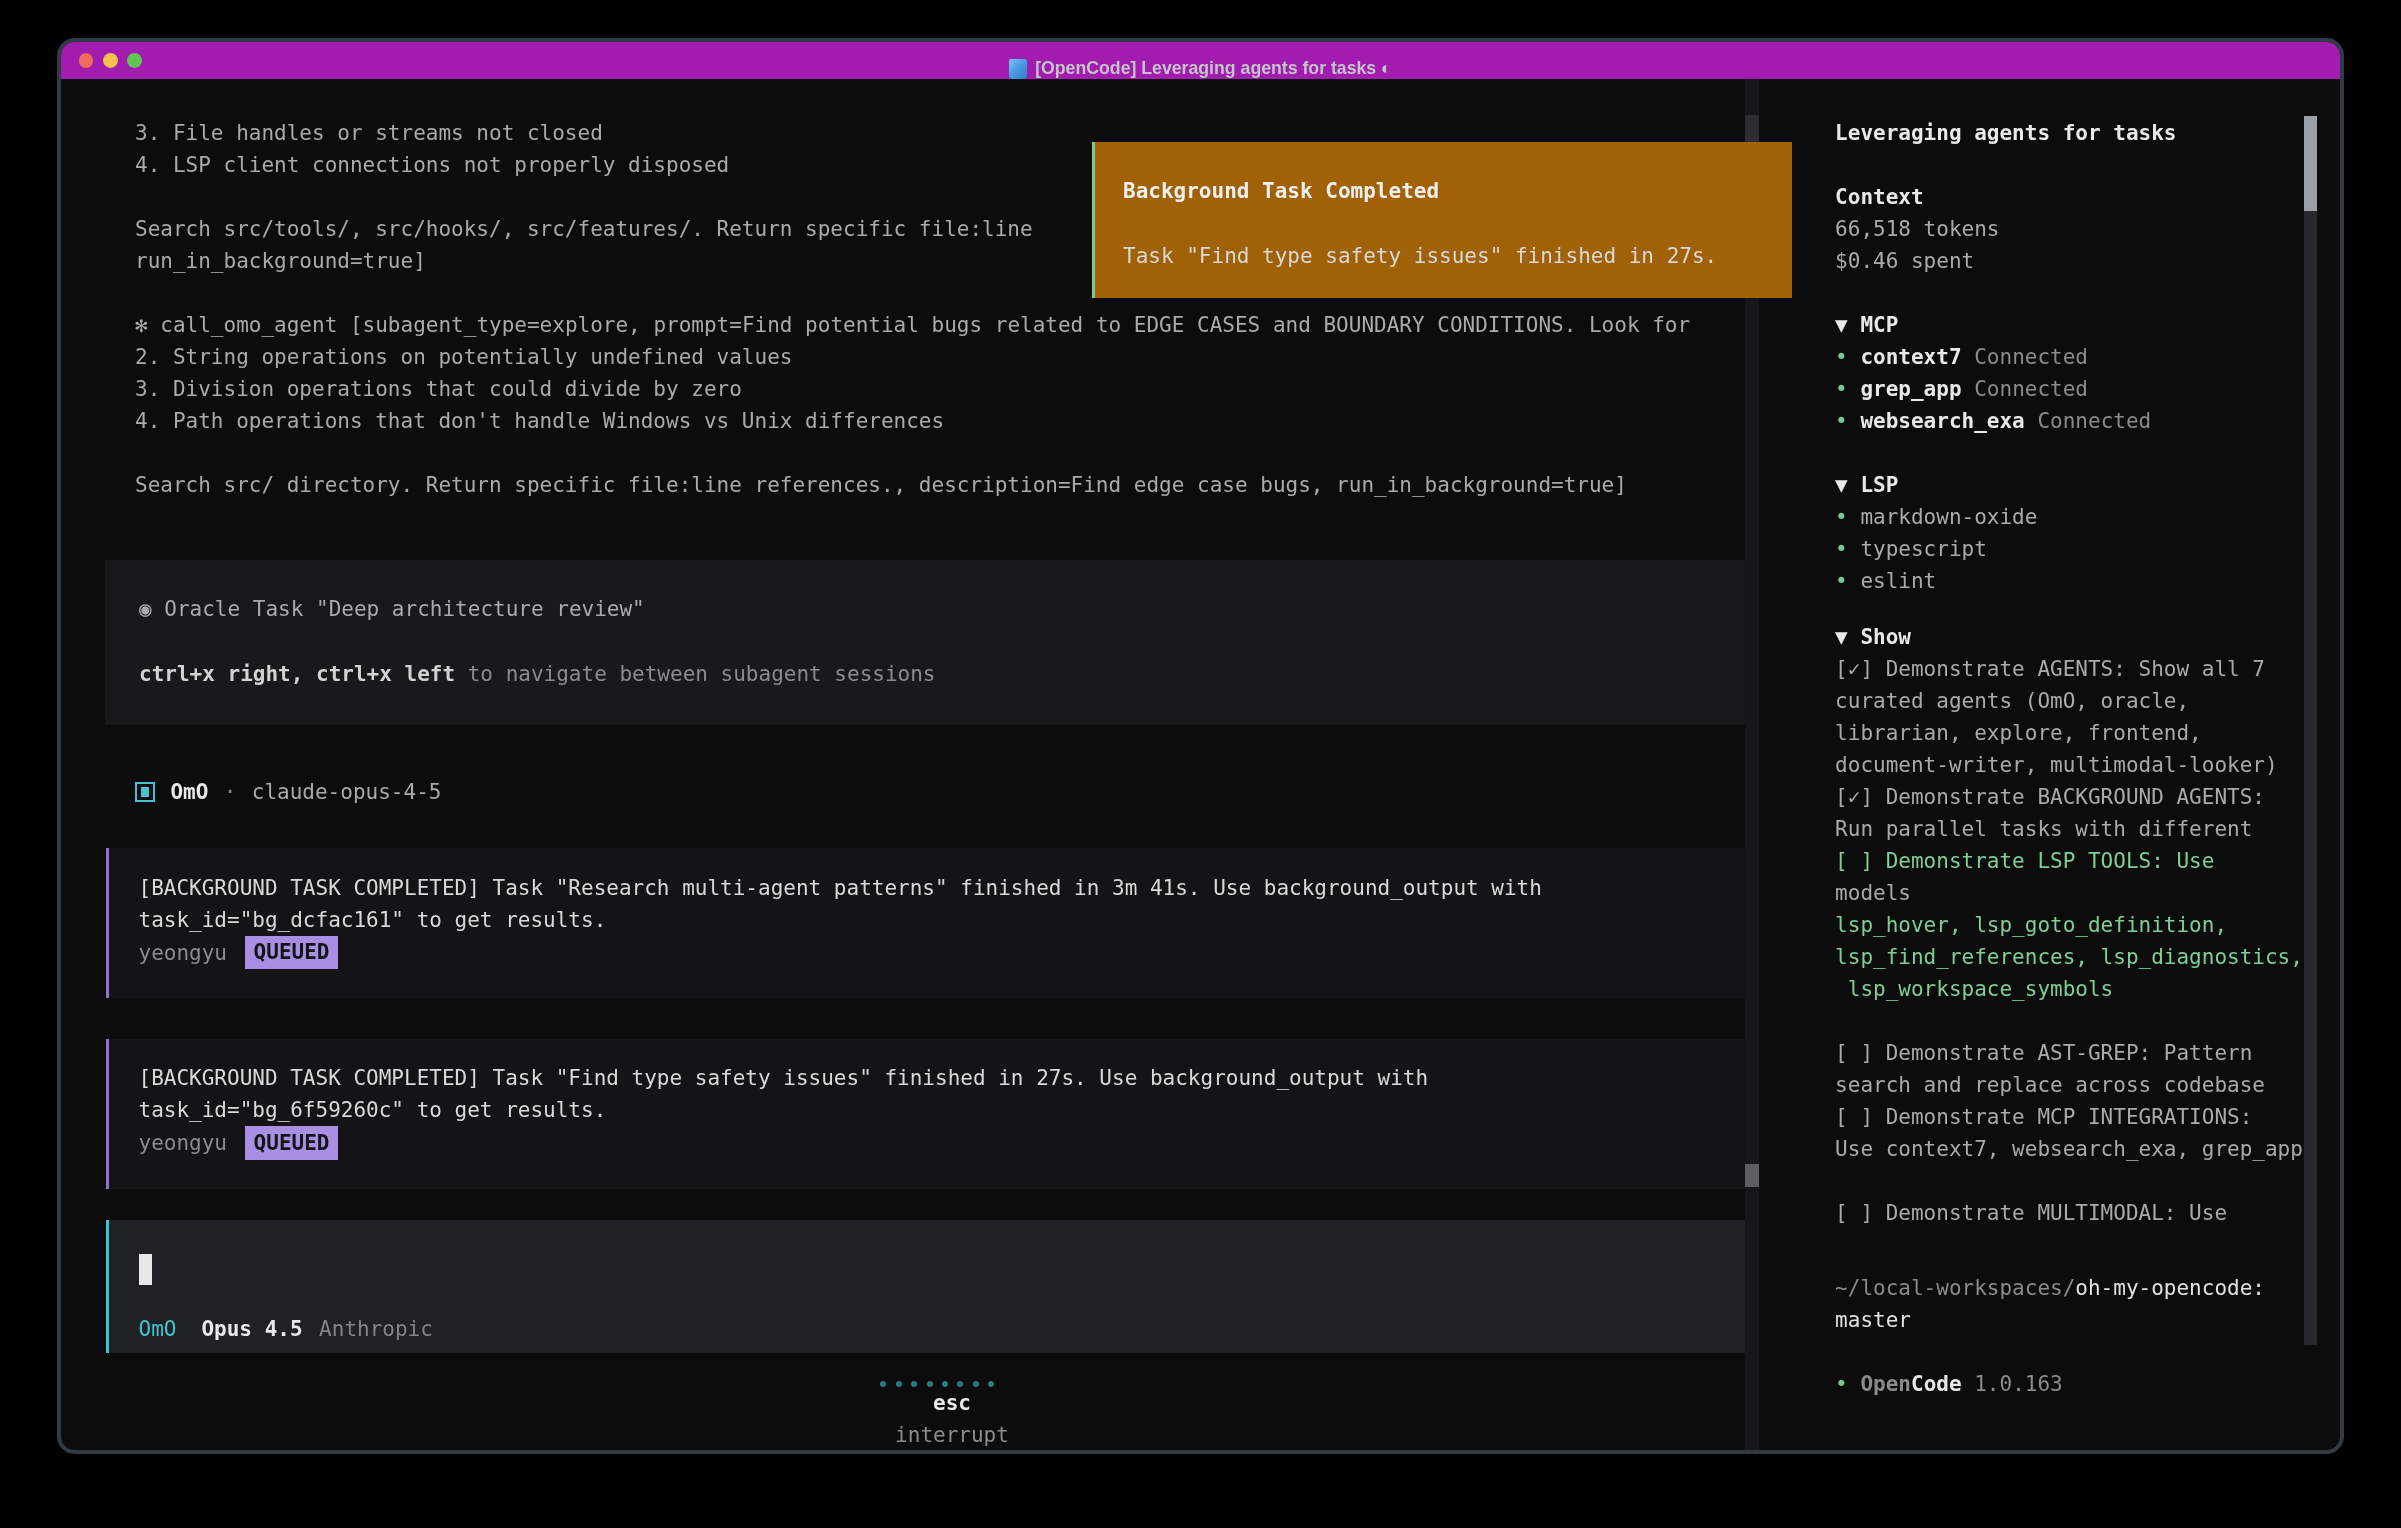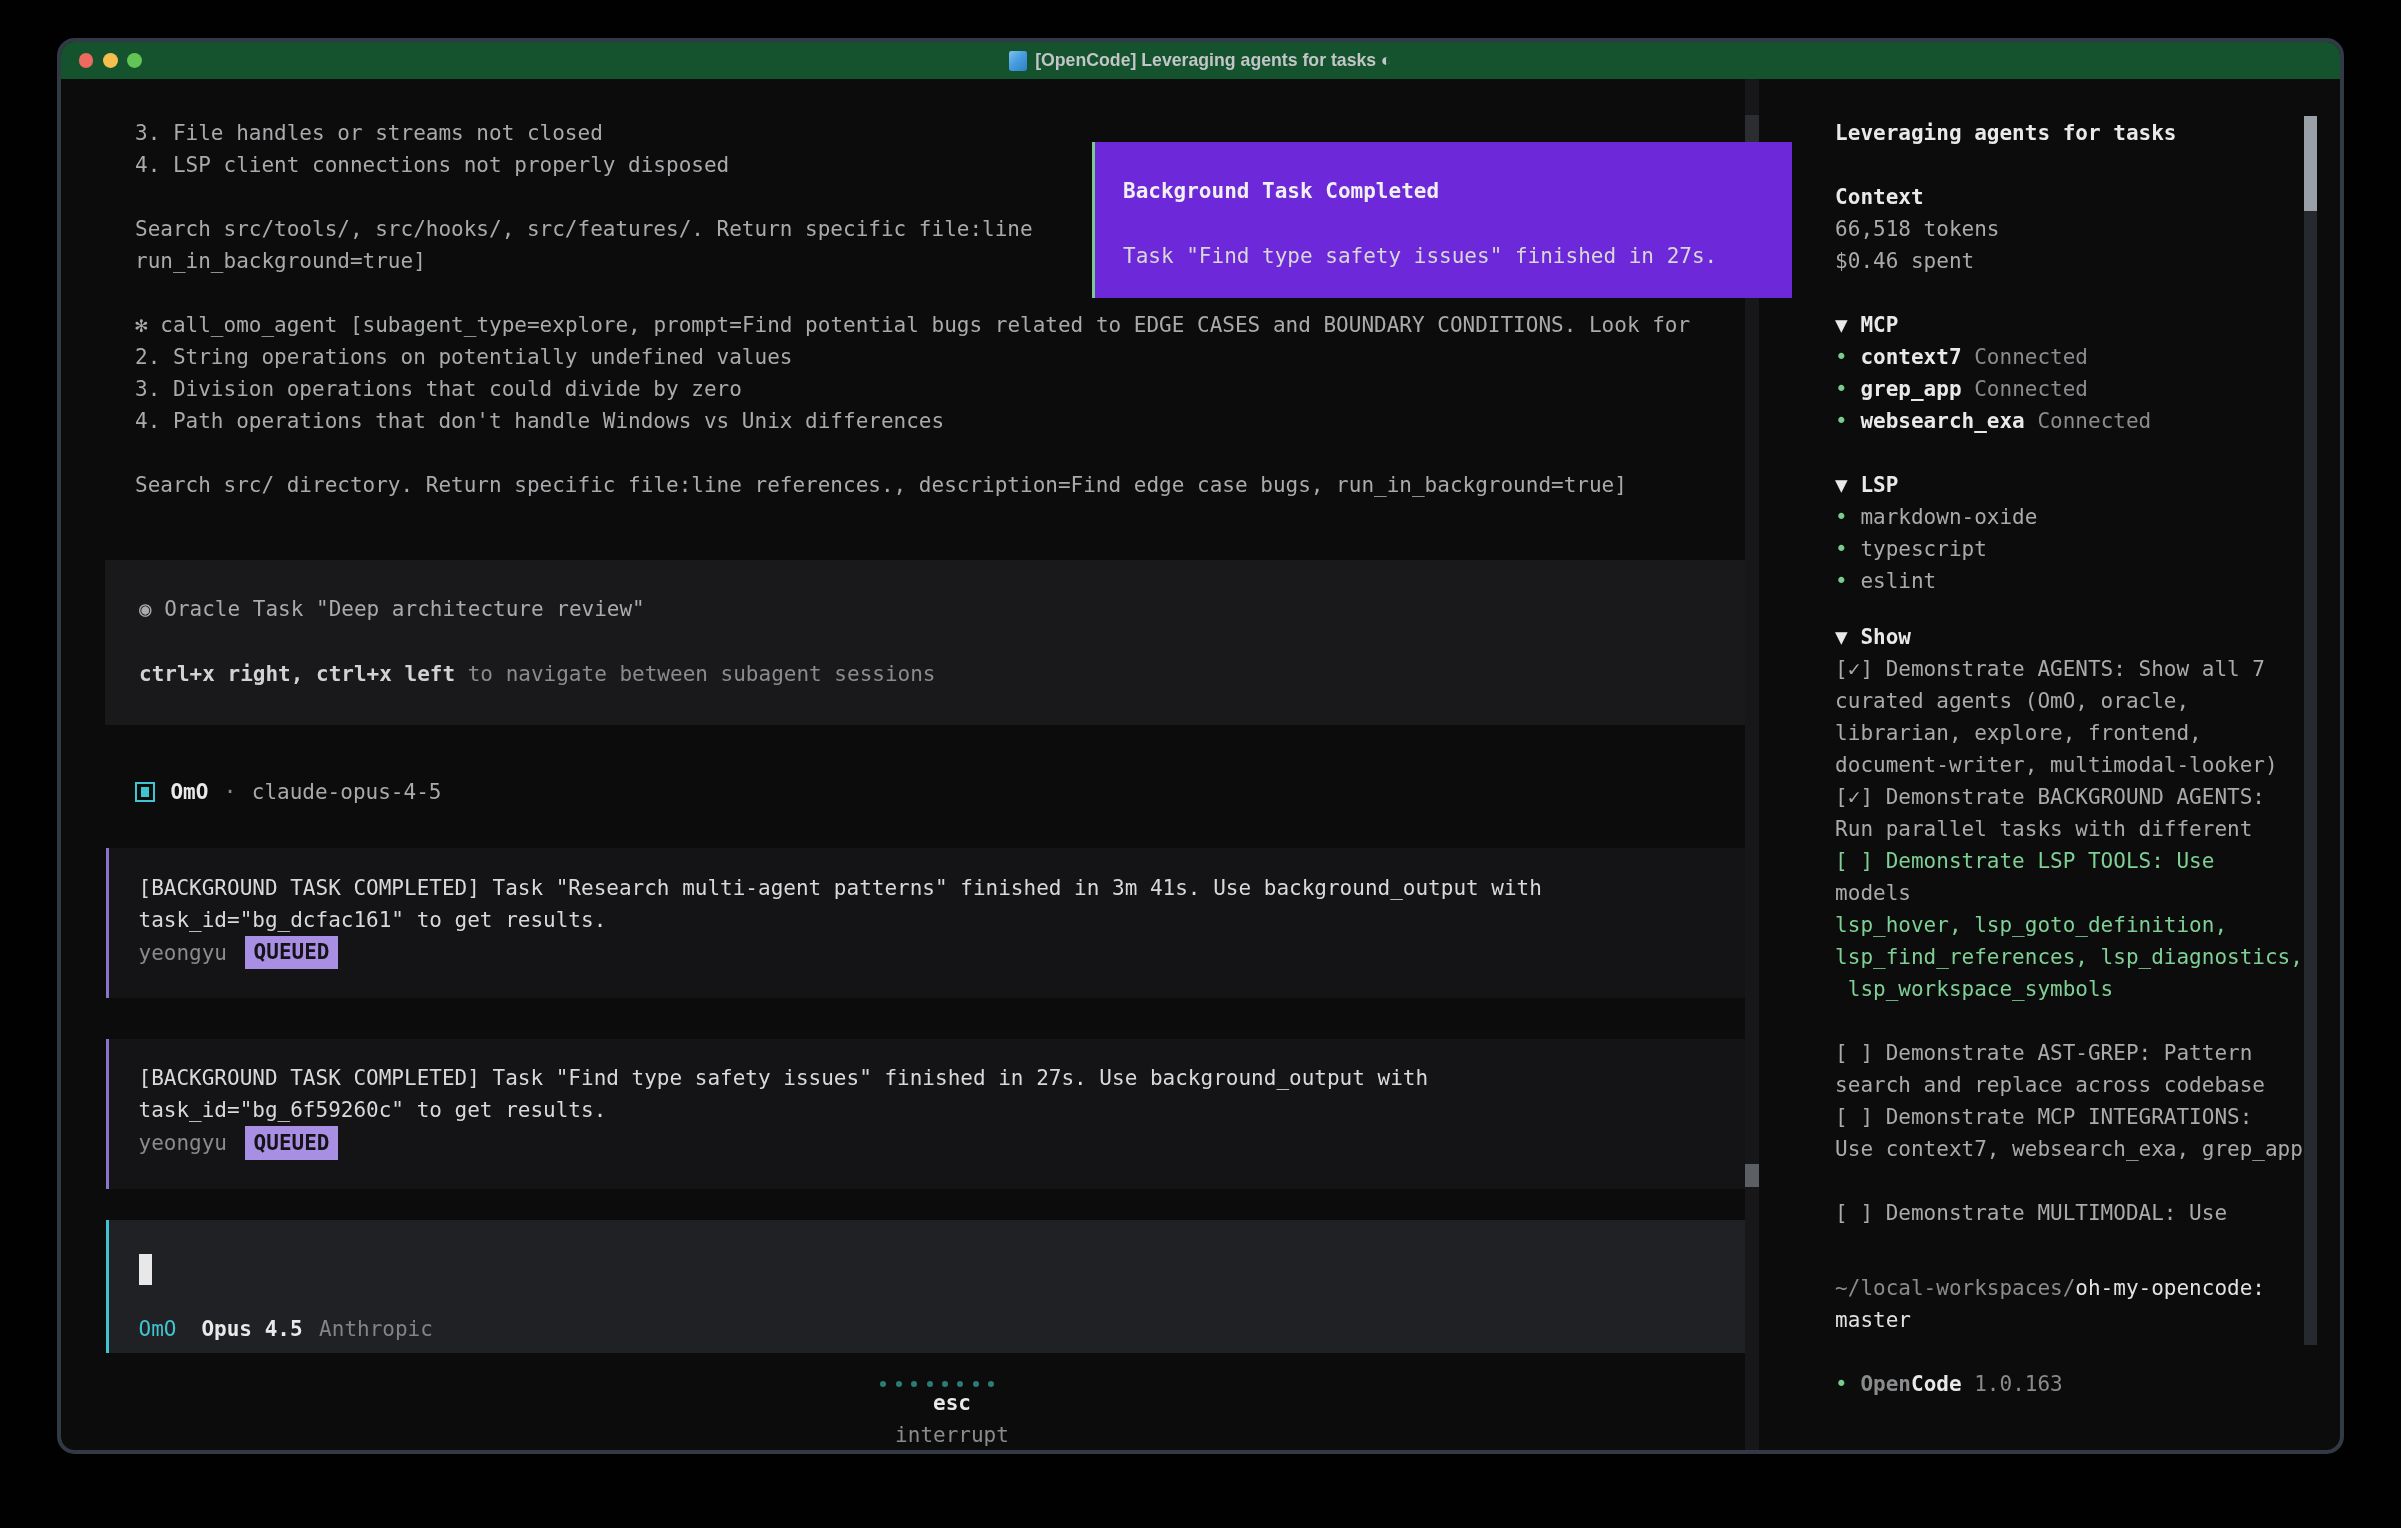--- a/index.html
+++ b/index.html
@@ -1,37 +1,37 @@
 <!DOCTYPE html>
 <html style="--accent-green: #7acb8e; --accent-purple: #8d73cf; --accent-cyan: #40c4cf; --badge-bg: #a98fe3; --todo-green: #7ed095; --status-teal: #2a7d74;font-size:9.5px"><head>
 <meta charset="utf-8">
 <style>
   html,body{margin:0;padding:0;background:#000;}
   .screen{position:relative;width:2401px;height:1528px;background:#010101;overflow:hidden;
           font-family:"DejaVu Sans Mono","DejaVu Sans",monospace;}
   .window{position:absolute;left:57px;top:38px;width:2287px;height:1416px;
           background:#0c0c0d;border:4.1px solid #323a46;border-radius:17.7px;overflow:hidden;box-sizing:border-box;}
-  .titlebar{position:absolute;left:0;right:0;top:0;height:37px;background:#14532d;
-            display:flex;align-items:center;justify-content:center;}
+  .titlebar{position:absolute;left:0;right:0;top:0;height:37px;background:#a21caf;
+            display:flex;align-items:flex-end;justify-content:center;}
   .traffic{position:absolute;left:17.7px;top:0;height:37px;display:flex;align-items:center;gap:9.5px;}
   .tl{width:14.8px;height:14.8px;border-radius:50%;}
   .tl.red{background:#ec6a5e;} .tl.yellow{background:#f4bf4f;} .tl.green{background:#61c454;}
   .titletext{display:flex;align-items:center;gap:8.3px;color:#c3c5c8;
              font-family:"Liberation Sans","DejaVu Sans",sans-serif;font-weight:bold;font-size:17.7px;}
   .docicon{width:17.7px;height:20px;border-radius:2.4px;
            background:linear-gradient(135deg,#7ec3f2 0%,#4a9de0 45%,#2f7fc6 100%);}
   
   .main{position:absolute;left:0;top:37px;width:1731px;bottom:0;overflow:hidden;}
   .flow{padding:38px 0 0 74px;}
   .t{font-size:21px;line-height:32px;white-space:pre;color:#a9aaab;}
   .blank{height:32px;}
   .dim{color:#8a8b8d;} .bright{color:#e9e9ea;font-weight:bold;} .soft{color:#d9d9da;} .greentx{color:var(--todo-green);}
   
   .notif{position:absolute;left:1031px;top:63px;width:736px;height:156px;box-sizing:border-box;
-         background:#6d28d9;border-left:3px solid var(--accent-green);border-right:3px solid var(--accent-green);
+         background:#a16207;border-left:3px solid var(--accent-green);border-right:3px solid var(--accent-green);
          padding:33px 0 0 28px;z-index:5;}
   .notif .title{color:#f0f0f0;font-weight:bold;}
   .notif .body{margin-top:32.5px;color:#d8d8d9;}
   
   .oraclebox{margin:59px 0 0 -30px;width:1646px;box-sizing:border-box;background:#19191b;
              padding:33px 0 35px 34px;}
   .oraclebox .hint{margin-top:33px;}
   
   .agentline{margin-top:51px;display:flex;align-items:center;gap:15.4px;}
   .omoicon{width:20px;height:20px;box-sizing:border-box;border:2.4px solid var(--accent-cyan);

